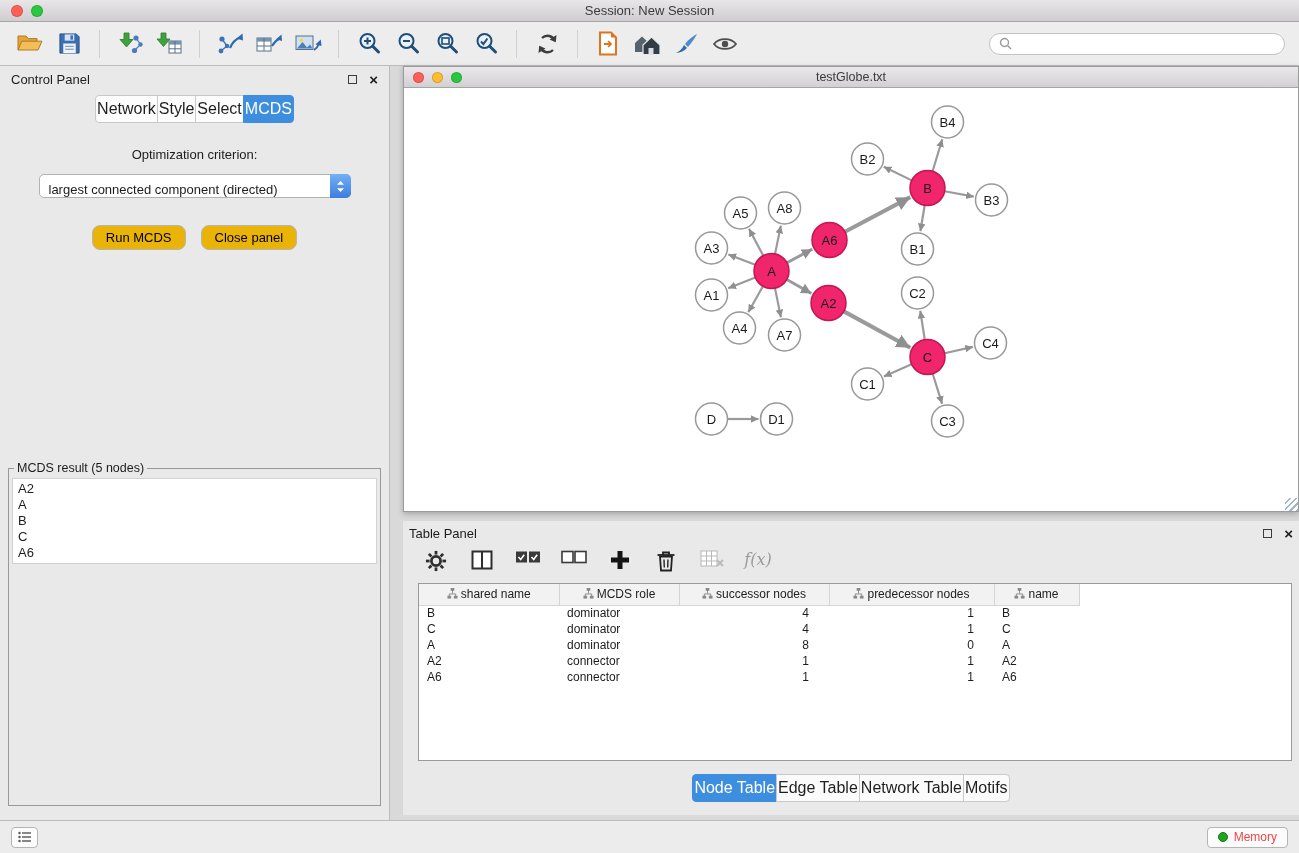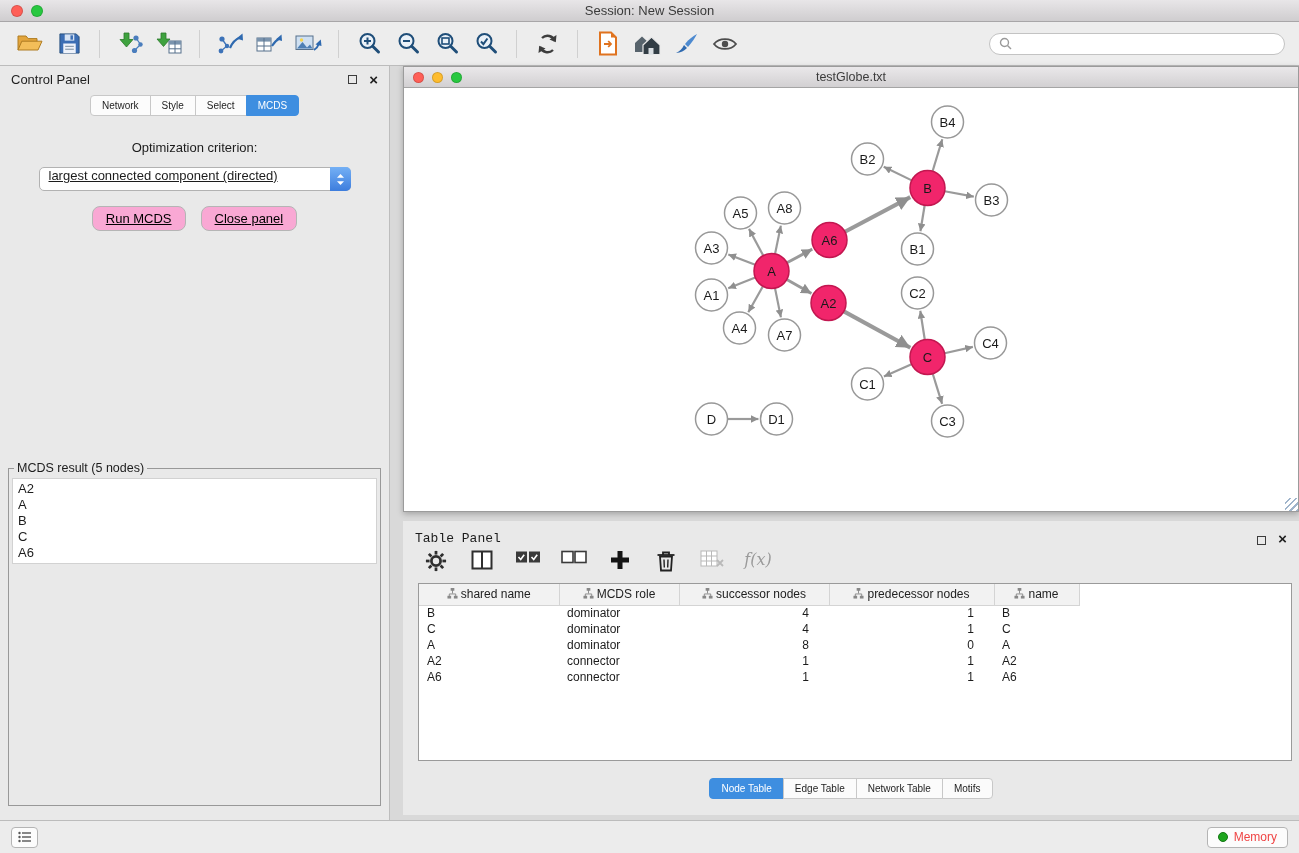--- a/index.html
+++ b/index.html
@@ -26,49 +26,49 @@
 
 .main { flex:1; min-height:0; display:flex; background:#d9d9d9; }
 
 
 .control-panel { width:390px; flex:0 0 390px; background:#e9e9e9; border-right:1px solid #bdbdbd; display:flex; flex-direction:column; }
 .panel-header { height:26px; flex:0 0 26px; display:flex; align-items:center; padding:0 11px; font-size:13px; color:#1f1f1f; }
 .hdr-icons { margin-left:auto; display:flex; gap:12px; align-items:center; }
 .float-icon { width:9px; height:9px; border:1.5px solid #3c3c3c; display:inline-block; }
 .close-icon { font-size:15px; font-weight:bold; color:#1f1f1f; line-height:11px; }
 .seg-tabs { display:flex; justify-content:center; margin:3px 0 0; }
-.seg-tab { font-size:10px; padding:4px 11px; background:#fcfcfc; border:1px solid #c8c8c8; margin-left:-1px; color:#1f1f1f; }
+.seg-tab { font-size:16px; padding:4px 1px; background:#fcfcfc; border:1px solid #c8c8c8; margin-left:-1px; color:#1f1f1f; }
 .seg-tab:first-child { border-radius:4px 0 0 4px; margin-left:0; }
 .seg-tab:last-child { border-radius:0 4px 4px 0; }
 .seg-tab.active { background:#3e8ee0; border-color:#3e8ee0; color:#fff; }
 .opt-label { text-align:center; margin-top:24px; font-size:13px; }
-.dropdown { margin:12px auto 0; width:312px; height:24px; background:#fff; border:1px solid #b2b2b2; border-radius:5px; display:flex; align-items:flex-start; padding-left:9px; font-size:13px; position:relative;text-decoration:underline; }
+.dropdown { margin:12px auto 12px; width:312px; height:24px; background:#fff; border:1px solid #b2b2b2; border-radius:5px; display:flex; align-items:flex-end; padding-left:9px; font-size:13px; position:relative; }
 .dropdown .stepper { position:absolute; right:-1px; top:-1px; bottom:-1px; width:21px; background:linear-gradient(#74b0f5,#3d7ddd); border-radius:0 5px 5px 0; display:flex; align-items:center; justify-content:center; }
 .cp-buttons { display:flex; justify-content:center; gap:15px; margin-top:15px; }
-.cp-btn { font-size:13px; font-family:"Liberation Sans",sans-serif; padding:4px 13px; background:#f9a8d4; border:1px solid #b5b5b5; border-radius:8px;text-decoration:underline; }
+.cp-btn { font-size:13px; font-family:"Liberation Sans",sans-serif; padding:4px 13px; background:#eab308; border:1px solid #b5b5b5; border-radius:8px; }
 .mcds-fieldset { margin:auto 8px 14px 8px; border:1px solid #989898; padding:3px; height:345px; display:flex; flex-direction:column; }
 .mcds-fieldset legend { font-size:12.5px; padding:0 3px; margin-left:2px; color:#1c1c1c; }
 .mcds-list { flex:1; background:#fff; border:1px solid #d2d2d2; padding:2px 5px; font-size:13px; overflow:auto; }
 .mcds-list div { line-height:16px; }
 
 
 .right-area { flex:1; min-width:0; display:flex; flex-direction:column; padding-left:13px; background:#d9d9d9; }
 .network-window { height:446px; flex:0 0 446px; display:flex; flex-direction:column; border:1px solid #9b9b9b; box-shadow:0 2px 6px rgba(0,0,0,.25); background:#fff; position:relative; }
 .net-titlebar { height:21px; flex:0 0 21px; background:linear-gradient(#eae8ea,#d2d0d2); border-bottom:1px solid #a5a5a5; display:flex; align-items:center; position:relative; }
 .net-titlebar .traffic { left:9px; }
 .net-titlebar .light { width:11px; height:11px; }
 .net-title { margin:0 auto; font-size:12.5px; color:#3b3b3b; }
 .net-canvas { flex:1; background:#fff; position:relative; min-height:0; }
 .net-canvas svg { width:100%; height:100%; display:block; }
 .resize-corner { position:absolute; right:0; bottom:0; width:13px; height:13px; background:repeating-linear-gradient(135deg, transparent 0 3px, #9fb4cb 3px 4.5px); }
 svg text { font-family:"Liberation Sans",sans-serif; }
 
 
 .table-panel { flex:1; min-height:0; margin-top:9px; margin-bottom:5px; background:#e9e9e9; display:flex; flex-direction:column; }
-.tp-header { height:25px; flex:0 0 25px; display:flex; align-items:flex-end; padding:0 12px;font-family:Liberation Mono, monospace; }
+.tp-header { height:25px; flex:0 0 25px; display:flex; align-items:center; padding:0 6px; }
 .tp-toolbar { height:37px; flex:0 0 37px; display:flex; align-items:center; gap:12px; padding:0 16px; }
 .tpt-btn { border:none; background:transparent; width:34px; height:30px; display:flex; align-items:flex-start; justify-content:center; }
 .fx { font-family:"DejaVu Serif",serif; font-style:italic; font-size:16px; color:#9a9a9a; }
 .table-wrap { flex:1; min-height:0; margin:0 7px 0 15px; background:#fff; border:1px solid #9a9a9a; overflow:hidden; }
 table.node-table { border-collapse:collapse; table-layout:fixed; font-size:12px; }
 table.node-table th { height:21px; background:#f2f2f2; border:1px solid #d4d4d4; border-top:none; font-weight:normal; font-size:12px; color:#222; text-align:center; white-space:nowrap; overflow:hidden; }
 table.node-table th:first-child { border-left:none; }
 table.node-table td { height:16px; padding:0 8px; white-space:nowrap; overflow:hidden; }
 .col-icon { vertical-align:-1px; margin-right:3px; }
 .tp-tabs { height:30px; flex:0 0 30px; display:flex; justify-content:center; align-items:center; }

